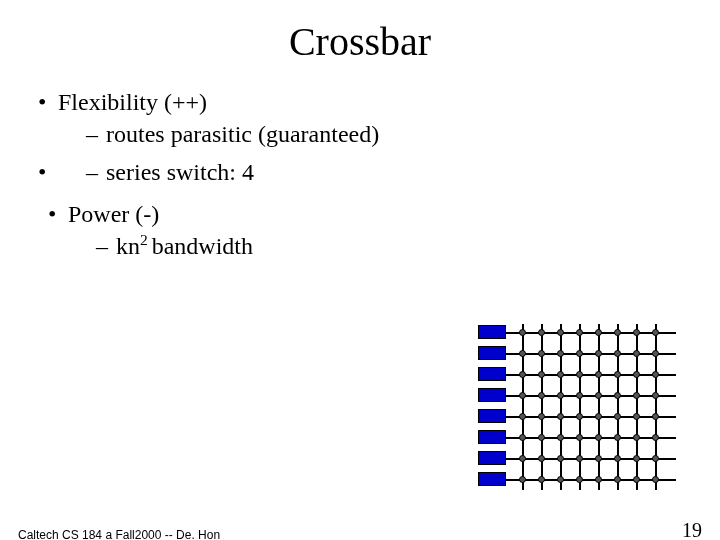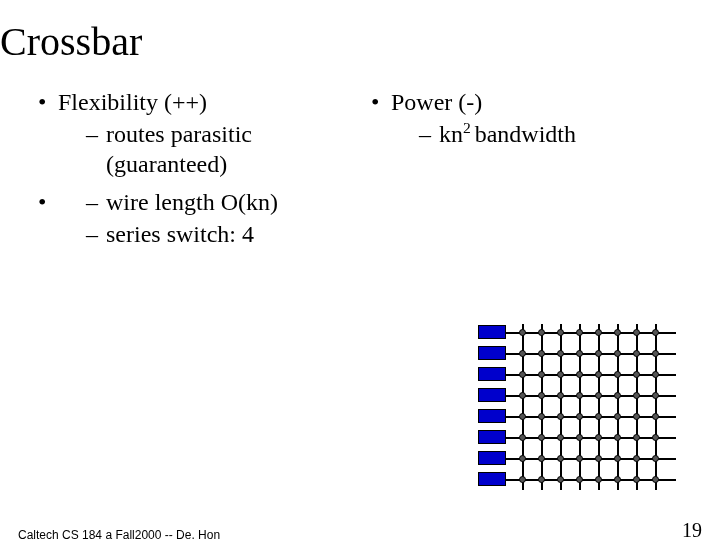--- a/index.html
+++ b/index.html
@@ -14,26 +14,27 @@
     overflow: hidden;
   }
   .slide {
     width: 720px;
     height: 540px;
     position: relative;
     box-sizing: border-box;
   }
   .title {
     font-size: 40px;
+    text-align: center;
     margin-top: 18px;
     font-weight: normal;
   }
   .columns {
     display: flex;
-    flex-direction: row;
+    flex-direction: column;
     margin-top: 18px;
     padding: 0 32px 0 32px;
   }
   .col {
     flex: 1 1 50%;
     font-size: 24px;
     line-height: 1.25;
   }
   .col-right { padding-left: 10px; }
   ul.level1 {
@@ -136,21 +137,20 @@
     <div class="col col-left">
       <ul class="level1">
         <li>
           <span>Flexibility (++)</span>
           <ul class="level2">
             <li>routes parasitic (guaranteed)</li>
           </ul>
         </li>
         <li>
           <ul class="level2">
-            <li>wire length O(kn)</li>
             <li>series switch: 4</li>
           </ul>
         </li>
       </ul>
     </div>
 
     <div class="col col-right">
       <ul class="level1">
         <li>
           <span>Power (-)</span>

